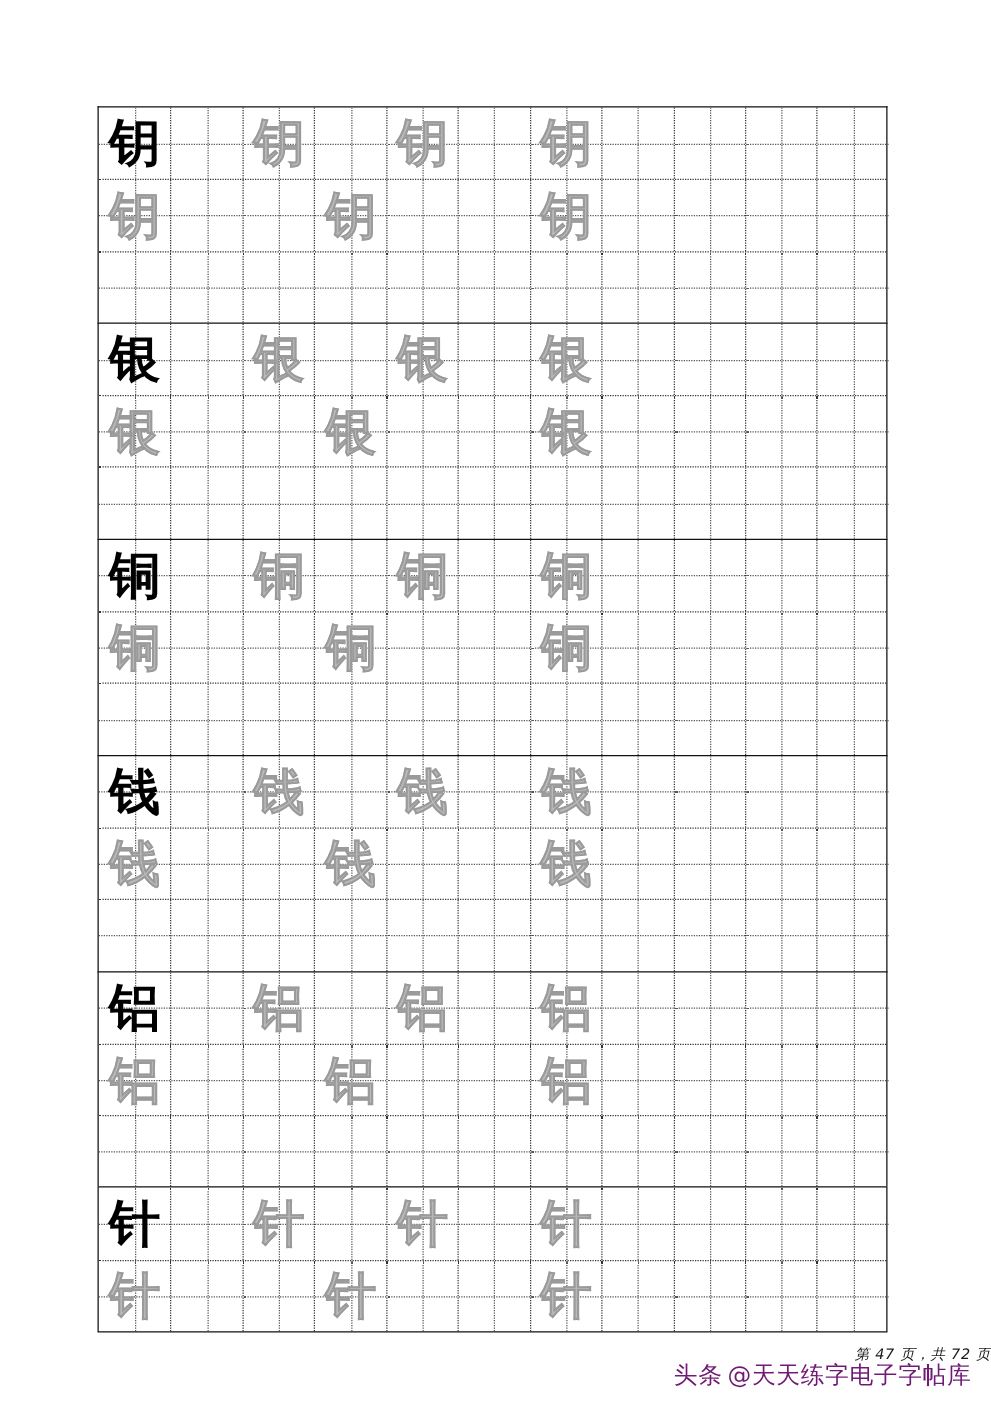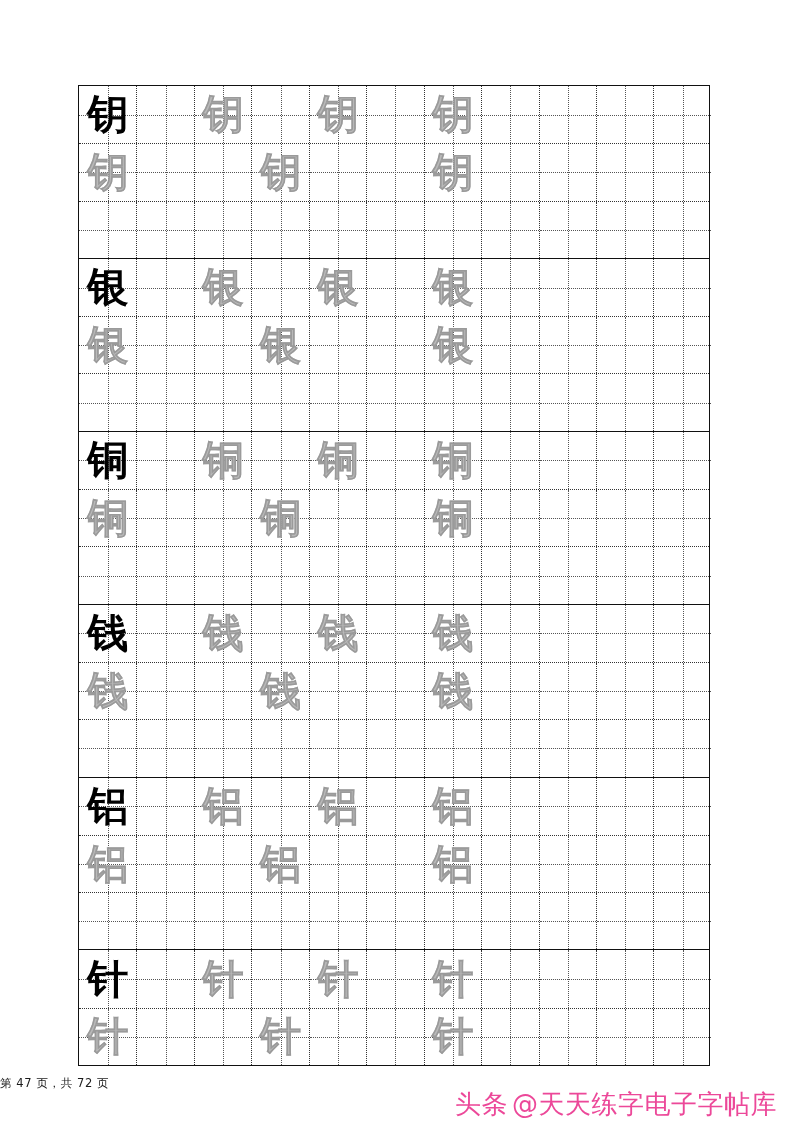--- a/index.html
+++ b/index.html
@@ -107,33 +107,34 @@
     font-weight: 700;
     -webkit-text-stroke: 0.4px #9a9a9a;
   }
 
   
   #footer {
     position: absolute;
     left: 0;
     top: 1072px;
     width: 793px;
-    text-align: left;
+    text-align: right;
+    font-style: italic;
   }
   #page-indicator {
     font-size: 11.5px;
     color: #1a1a1a;
     letter-spacing: 0.6px;
   }
   #watermark {
     position: absolute;
     right: 16px;
     top: 1087px;
-    font-size: 26px;
-    color: #ec4899;
+    font-size: 19px;
+    color: #701a75;
     letter-spacing: 0.5px;
     white-space: nowrap;
   }
   #watermark .wm-brand { margin-right: 4px; }
 </style>
 </head>
 <body>
 
 <div id="sheet">
 

